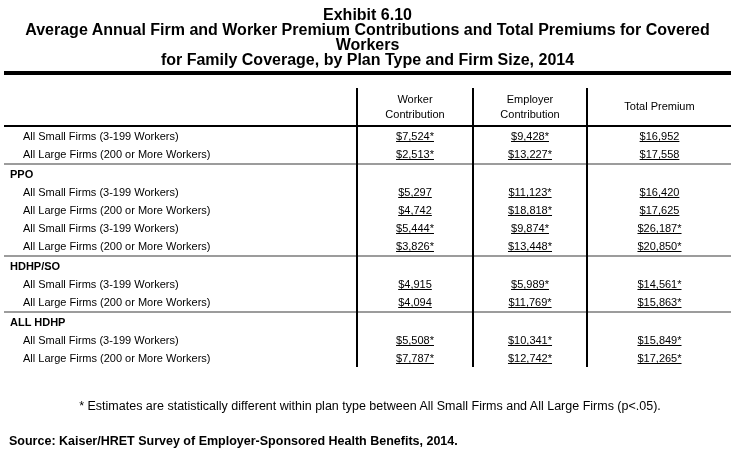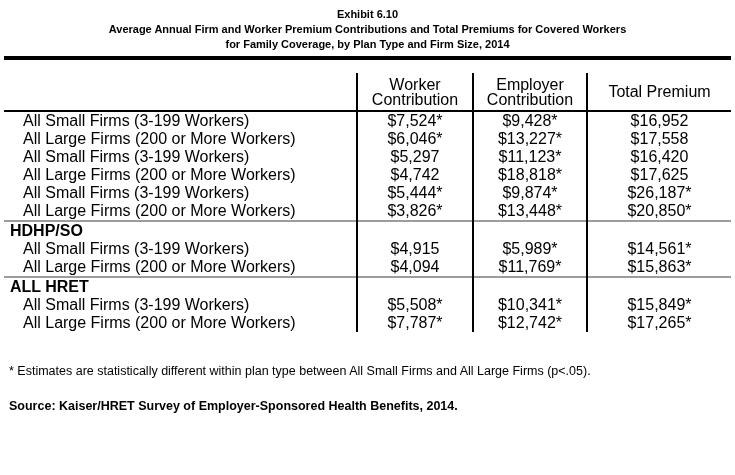--- a/index.html
+++ b/index.html
@@ -9,37 +9,37 @@
     height: 475px;
     font-family: "Liberation Sans", "DejaVu Sans", sans-serif;
     color: #000;
     overflow: hidden;
   }
   .page { padding: 7px 4px 0 4px; }
 
   .title-block {
     text-align: center;
     font-weight: bold;
-    font-size: 11px;
+    font-size: 16px;
     line-height: 15px;
   }
 
   .double-rule {
     margin-top: 4px;
     border-top: 3px solid #000;
     border-bottom: 1px solid #000;
     height: 2px; 
   }
 
   table.premium-table {
     width: 100%;
     border-collapse: collapse;
     table-layout: fixed;
     margin-top: 13px;
-    font-size: 16px;
+    font-size: 11px;
   }
   col.c-label   { width: 353px; }
   col.c-worker  { width: 116px; }
   col.c-employer{ width: 114px; }
   col.c-total   { width: auto;  }
 
   .premium-table th {
     font-weight: normal;
     text-align: center;
     vertical-align: middle;
@@ -54,28 +54,28 @@
     padding: 1px 2px;
     vertical-align: middle;
   }
   .vline { border-left: 2px solid #000; }
 
   tr.plan-row td { font-weight: bold; }
   tr.sep td { border-top: 2px solid #9c9c9c; }
 
   td.plan-name { padding-left: 6px; }
   td.row-label { padding-left: 19px; }
-  .val { text-align: center; }
+  .val { text-align: center; text-decoration: underline; }
 
   .note {
     font-size: 12.5px;
     padding-left: 5px;
     line-height: 16px;
   }
-  .note-asterisk { margin-top: 31px; }
+  .note-asterisk { margin-top: 31px; text-align: center; }
   .note-source { margin-top: 19px; font-weight: bold; }
 </style>
 </head>
 <body>
 
 <div class="page">
 
   <div class="title-block">
     <div>Exhibit 6.10</div>
     <div>Average Annual Firm and Worker Premium Contributions and Total Premiums for Covered Workers</div>
@@ -102,25 +102,31 @@
     <tbody>
 
       <tr>
         <td class="row-label">All Small Firms (3-199 Workers)</td>
         <td class="vline val">$7,524*</td>
         <td class="vline val">$9,428*</td>
         <td class="vline val">$16,952</td>
       </tr>
       <tr>
         <td class="row-label">All Large Firms (200 or More Workers)</td>
-        <td class="vline val">$6,046*</td>
+        <td class="vline val">$2,513*</td>
         <td class="vline val">$13,227*</td>
         <td class="vline val">$17,558</td>
       </tr>
 
+      <tr class="plan-row sep">
+        <td class="plan-name">PPO</td>
+        <td class="vline"></td>
+        <td class="vline"></td>
+        <td class="vline"></td>
+      </tr>
       <tr>
         <td class="row-label">All Small Firms (3-199 Workers)</td>
         <td class="vline val">$5,297</td>
         <td class="vline val">$11,123*</td>
         <td class="vline val">$16,420</td>
       </tr>
       <tr>
         <td class="row-label">All Large Firms (200 or More Workers)</td>
         <td class="vline val">$4,742</td>
         <td class="vline val">$18,818*</td>
@@ -153,21 +159,21 @@
         <td class="vline val">$14,561*</td>
       </tr>
       <tr>
         <td class="row-label">All Large Firms (200 or More Workers)</td>
         <td class="vline val">$4,094</td>
         <td class="vline val">$11,769*</td>
         <td class="vline val">$15,863*</td>
       </tr>
 
       <tr class="plan-row sep">
-        <td class="plan-name">ALL HRET</td>
+        <td class="plan-name">ALL HDHP</td>
         <td class="vline"></td>
         <td class="vline"></td>
         <td class="vline"></td>
       </tr>
       <tr>
         <td class="row-label">All Small Firms (3-199 Workers)</td>
         <td class="vline val">$5,508*</td>
         <td class="vline val">$10,341*</td>
         <td class="vline val">$15,849*</td>
       </tr>

